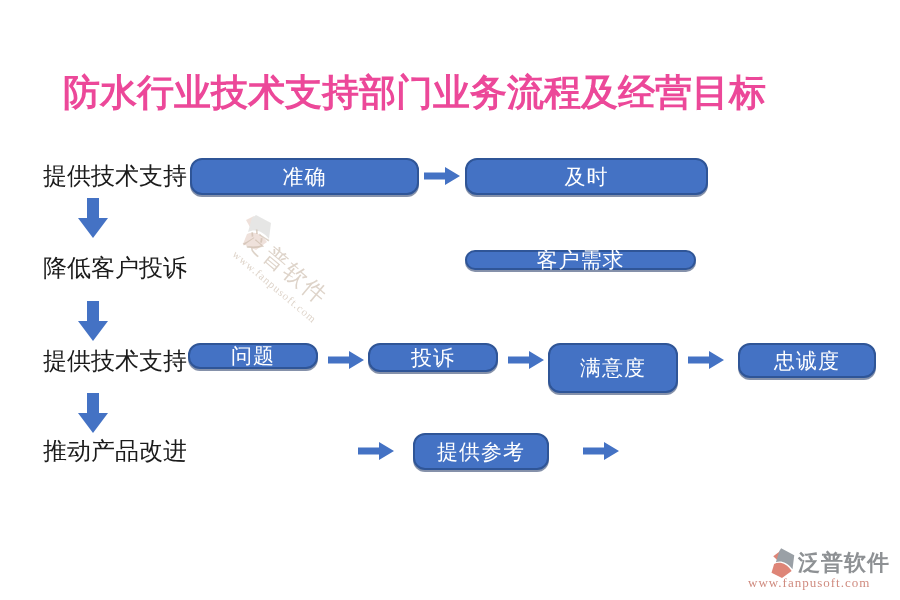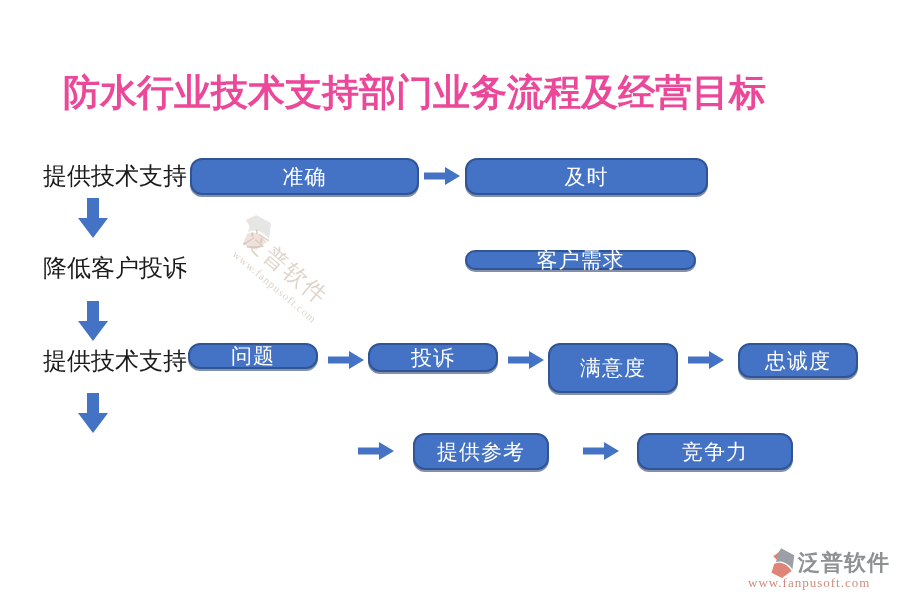--- a/index.html
+++ b/index.html
@@ -56,20 +56,21 @@
     <path d="M9 20 C15 17 23 19 29 28 L18 36 L5 30 Z" fill="#E3C9BE"></path>
   </svg>
   <div class="wm-text">
     <div class="wm-brand">泛普软件</div>
     <div class="wm-url">www.fanpusoft.com</div>
   </div>
 
   <div class="llabel" style="top:162px">提供技术支持</div>
   <div class="llabel" style="top:254px">降低客户投诉</div>
   <div class="llabel" style="top:347px">提供技术支持</div>
+  <div class="llabel" style="top:437px">推动产品改进</div>
 
   <svg class="darrow" style="left:78px;top:198px" width="30" height="40" viewBox="0 0 30 40">
     <polygon points="9,0 21,0 21,20 30,20 15,40 0,20 9,20"></polygon>
   </svg>
   <svg class="darrow" style="left:78px;top:301px" width="30" height="40" viewBox="0 0 30 40">
     <polygon points="9,0 21,0 21,20 30,20 15,40 0,20 9,20"></polygon>
   </svg>
   <svg class="darrow" style="left:78px;top:393px" width="30" height="40" viewBox="0 0 30 40">
     <polygon points="9,0 21,0 21,20 30,20 15,40 0,20 9,20"></polygon>
   </svg>
@@ -87,30 +88,29 @@
     <polygon points="0,5.5 21,5.5 21,0 36,9 21,18 21,12.5 0,12.5"></polygon>
   </svg>
   <div class="fbox" style="left:368px;top:343px;width:130px;height:29px">投诉</div>
   <svg class="rarrow" style="left:508px;top:351px" width="36" height="18" viewBox="0 0 36 18">
     <polygon points="0,5.5 21,5.5 21,0 36,9 21,18 21,12.5 0,12.5"></polygon>
   </svg>
   <div class="fbox" style="left:548px;top:343px;width:130px;height:50px">满意度</div>
   <svg class="rarrow" style="left:688px;top:351px" width="36" height="18" viewBox="0 0 36 18">
     <polygon points="0,5.5 21,5.5 21,0 36,9 21,18 21,12.5 0,12.5"></polygon>
   </svg>
-  <div class="fbox" style="left:738px;top:343px;width:120px;height:35px">忠诚度</div>
+  <div class="fbox" style="left:738px;top:343px;width:138px;height:35px">忠诚度</div>
 
   <svg class="rarrow" style="left:357px;top:442px" width="38" height="18" viewBox="0 0 36 18">
     <polygon points="0,5.5 21,5.5 21,0 36,9 21,18 21,12.5 0,12.5"></polygon>
   </svg>
   <div class="fbox" style="left:413px;top:433px;width:136px;height:37px">提供参考</div>
   <svg class="rarrow" style="left:582px;top:442px" width="38" height="18" viewBox="0 0 36 18">
     <polygon points="0,5.5 21,5.5 21,0 36,9 21,18 21,12.5 0,12.5"></polygon>
   </svg>
-  <div class="fbox" style="left:637px;top:433px;width:156px;height:37px">竞争力</div>
 
   <div class="footer">
     <svg class="footer-icon" width="28" height="32" viewBox="0 0 32 36">
       <polygon points="6,9 14,3 11,14" fill="#DE8577"></polygon>
       <path d="M15 0 L30 8 L28 24 C21 15 14 14 9 16 L13 3 Z" fill="#9AA0A6"></path>
       <path d="M7 18 C13 15 21 17 27 26 L16 34 L4 28 Z" fill="#DE8577"></path>
     </svg>
     <div class="footer-brand">泛普软件</div>
     <div class="footer-url">www.fanpusoft.com</div>
   </div>

